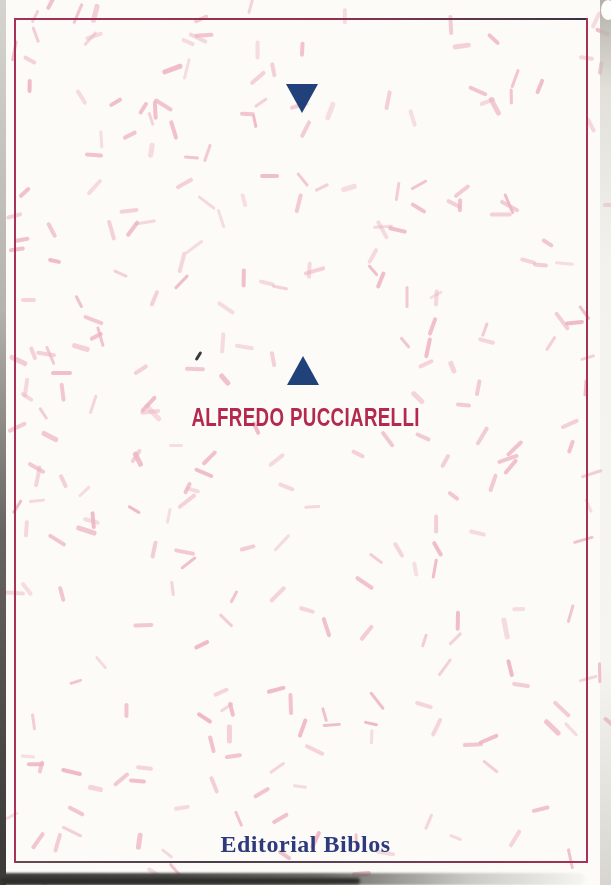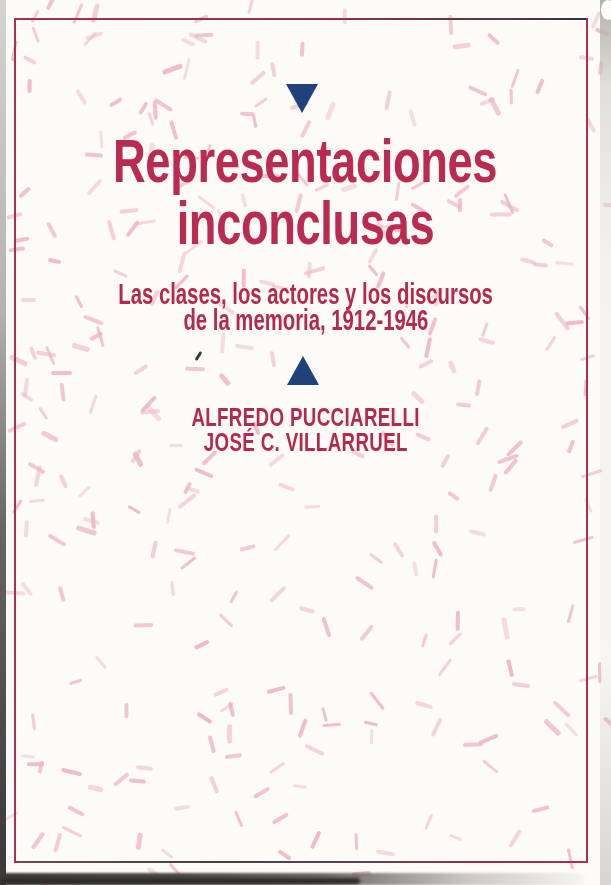--- a/index.html
+++ b/index.html
@@ -371,37 +371,29 @@
 
   <div id="frame-top" class="frame-side"></div>
   <div id="frame-bottom" class="frame-side"></div>
   <div id="frame-left" class="frame-side"></div>
   <div id="frame-right" class="frame-side"></div>
 
   <div class="content">
 
     <div id="tri-down" class="tri"></div>
 
-    <div id="title">
-      <div class="cline"><span>Representaciones</span></div>
-      <div class="cline"><span>inconclusas</span></div>
-    </div>
-
-    <div id="subtitle">
-      <div class="cline"><span>Las clases, los actores y los discursos</span></div>
-      <div class="cline"><span>de la memoria, 1912-1946</span></div>
-    </div>
+
 
     <div id="tri-up" class="tri"></div>
 
     <div id="authors">
       <div class="cline"><span>ALFREDO PUCCIARELLI</span></div>
-      <div class="cline"><span>JOSÉ C. VILLARRUEL</span></div>
     </div>
 
+    <div id="publisher">Editorial Biblos</div>
 
   </div>
 
   <div id="stray-mark" class="artifact"></div>
   <div id="edge-left" class="artifact"></div>
   <div id="edge-right" class="artifact"></div>
   <div id="corner-notch" class="artifact"></div>
   <div id="shadow-bottom" class="artifact"></div>
   <div id="shadow-bottom2" class="artifact"></div>
 

